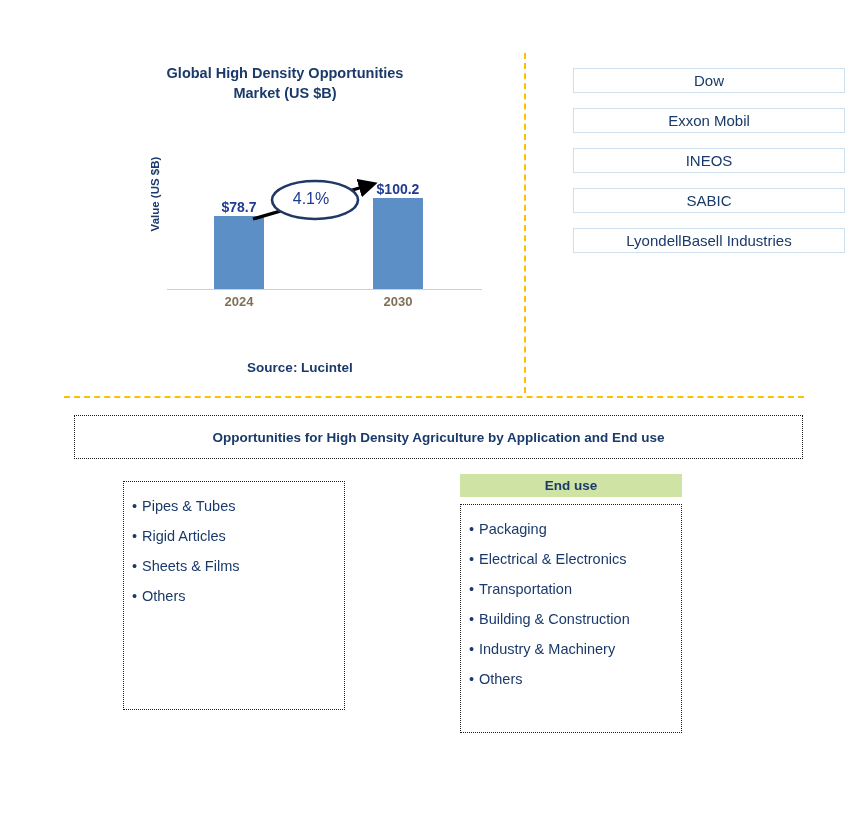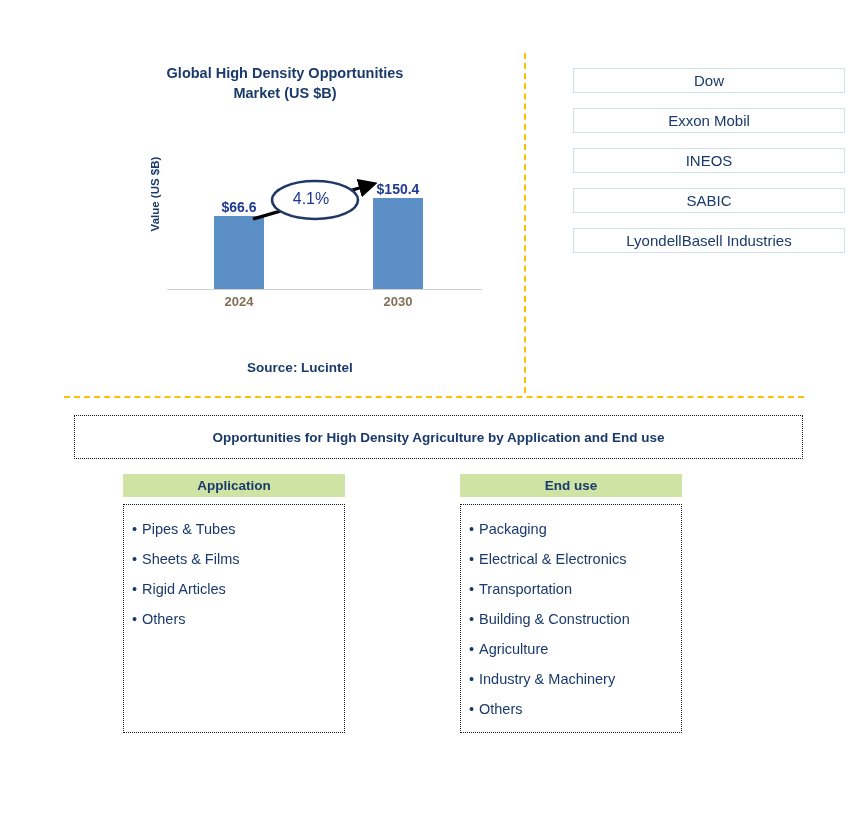--- a/index.html
+++ b/index.html
@@ -241,22 +241,22 @@
 
   <div id="plot-area">
 
     <div id="y-axis-label">Value (US $B)</div>
 
     <div id="axis-line"></div>
 
     <div class="bar" id="bar-2024" style="height: 73px;"></div>
     <div class="bar" id="bar-2030" style="height: 91px;"></div>
 
-    <div class="bar-value" id="value-2024" style="bottom: 75px;">$66.6</div>
-    <div class="bar-value" id="value-2030" style="bottom: 93px;">$150.4</div>
+    <div class="bar-value" id="value-2024" style="bottom: 75px;">$78.7</div>
+    <div class="bar-value" id="value-2030" style="bottom: 93px;">$100.2</div>
 
     <div class="x-label" id="xlabel-2024">2024</div>
     <div class="x-label" id="xlabel-2030">2030</div>
 
     <svg id="cagr-svg" viewBox="0 0 135 60">
       <defs>
         <marker id="arrowhead" markerWidth="6" markerHeight="6" refX="4.5" refY="3" orient="auto">
           <path d="M0,0 L6,3 L0,6 Z" fill="#000000"></path>
         </marker>
       </defs>
@@ -277,33 +277,31 @@
   <div class="player-box">Dow</div>
   <div class="player-box">Exxon Mobil</div>
   <div class="player-box">INEOS</div>
   <div class="player-box">SABIC</div>
   <div class="player-box">LyondellBasell Industries</div>
 </div>
 
 <div id="opportunities-banner">Opportunities for High Density Agriculture by Application and End use</div>
 
 <div class="column" id="application-column">
-  <div class="column-header">Application</div>
   <div class="column-body">
     <div class="list-item"><span class="bullet">•</span><span>Pipes &amp; Tubes</span></div>
+    <div class="list-item"><span class="bullet">•</span><span>Rigid Articles</span></div>
     <div class="list-item"><span class="bullet">•</span><span>Sheets &amp; Films</span></div>
-    <div class="list-item"><span class="bullet">•</span><span>Rigid Articles</span></div>
     <div class="list-item"><span class="bullet">•</span><span>Others</span></div>
   </div>
 </div>
 
 <div class="column" id="enduse-column">
   <div class="column-header">End use</div>
   <div class="column-body">
     <div class="list-item"><span class="bullet">•</span><span>Packaging</span></div>
     <div class="list-item"><span class="bullet">•</span><span>Electrical &amp; Electronics</span></div>
     <div class="list-item"><span class="bullet">•</span><span>Transportation</span></div>
     <div class="list-item"><span class="bullet">•</span><span>Building &amp; Construction</span></div>
-    <div class="list-item"><span class="bullet">•</span><span>Agriculture</span></div>
     <div class="list-item"><span class="bullet">•</span><span>Industry &amp; Machinery</span></div>
     <div class="list-item"><span class="bullet">•</span><span>Others</span></div>
   </div>
 </div>
 
 </body></html>

